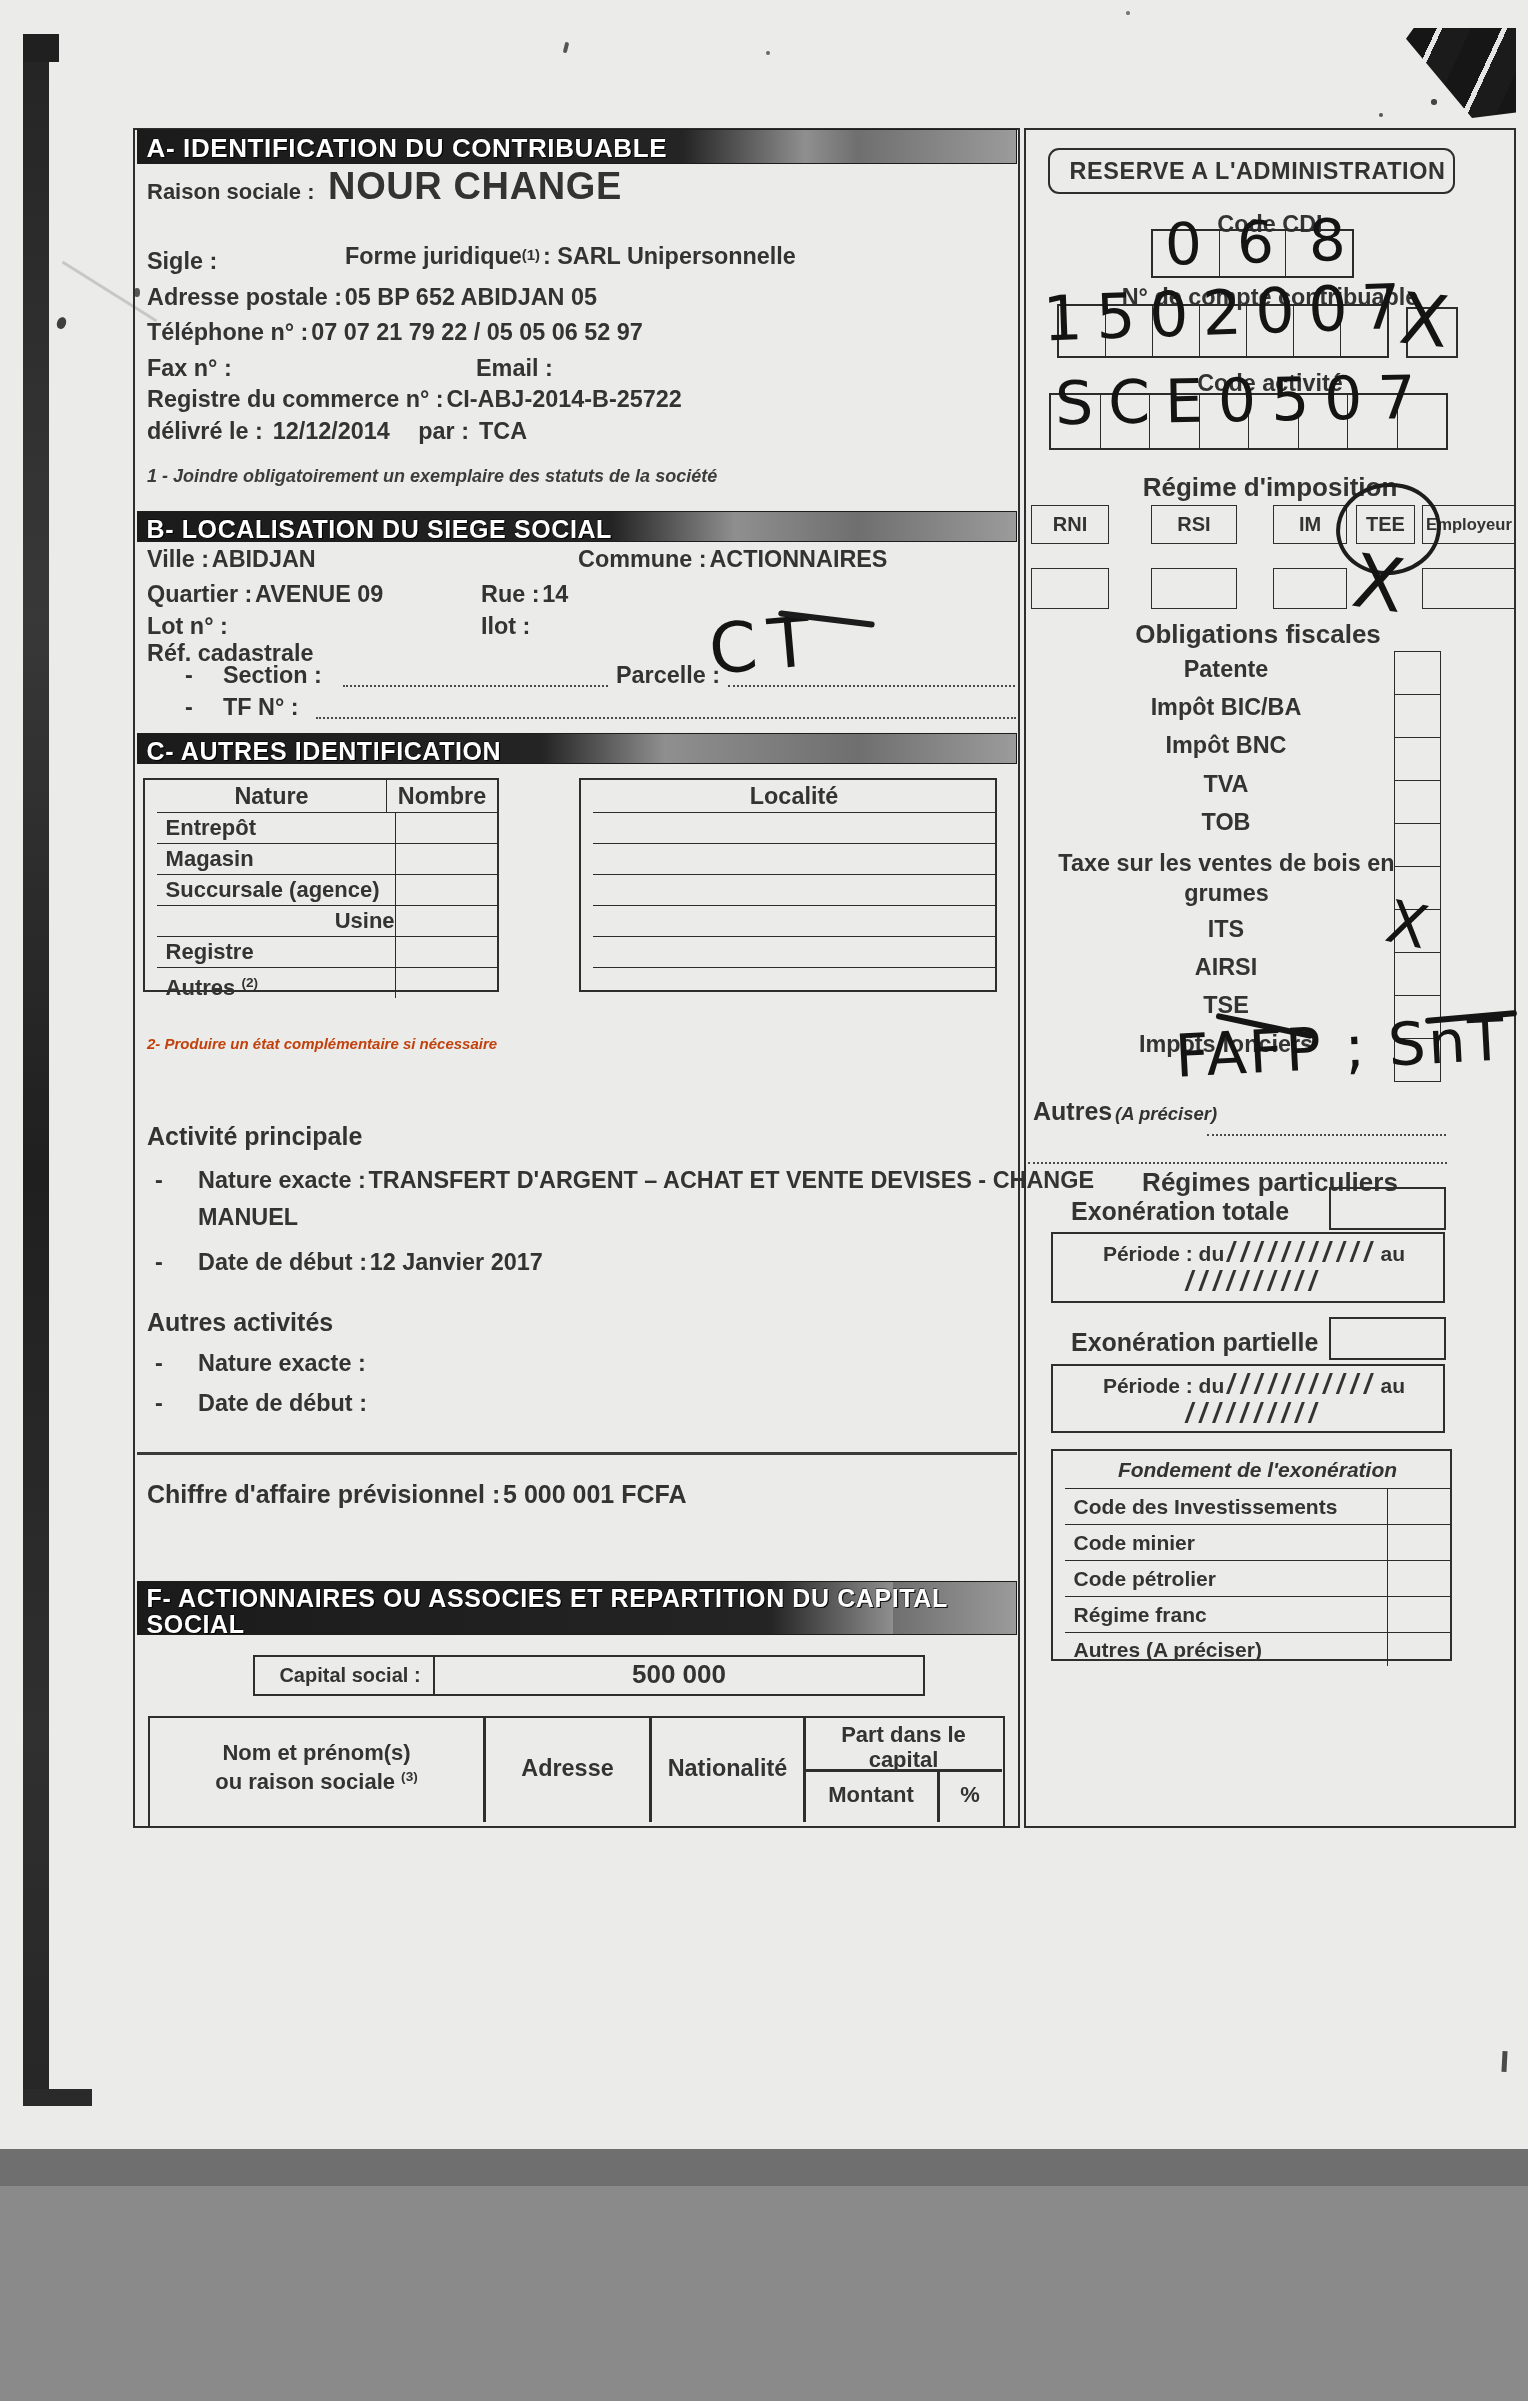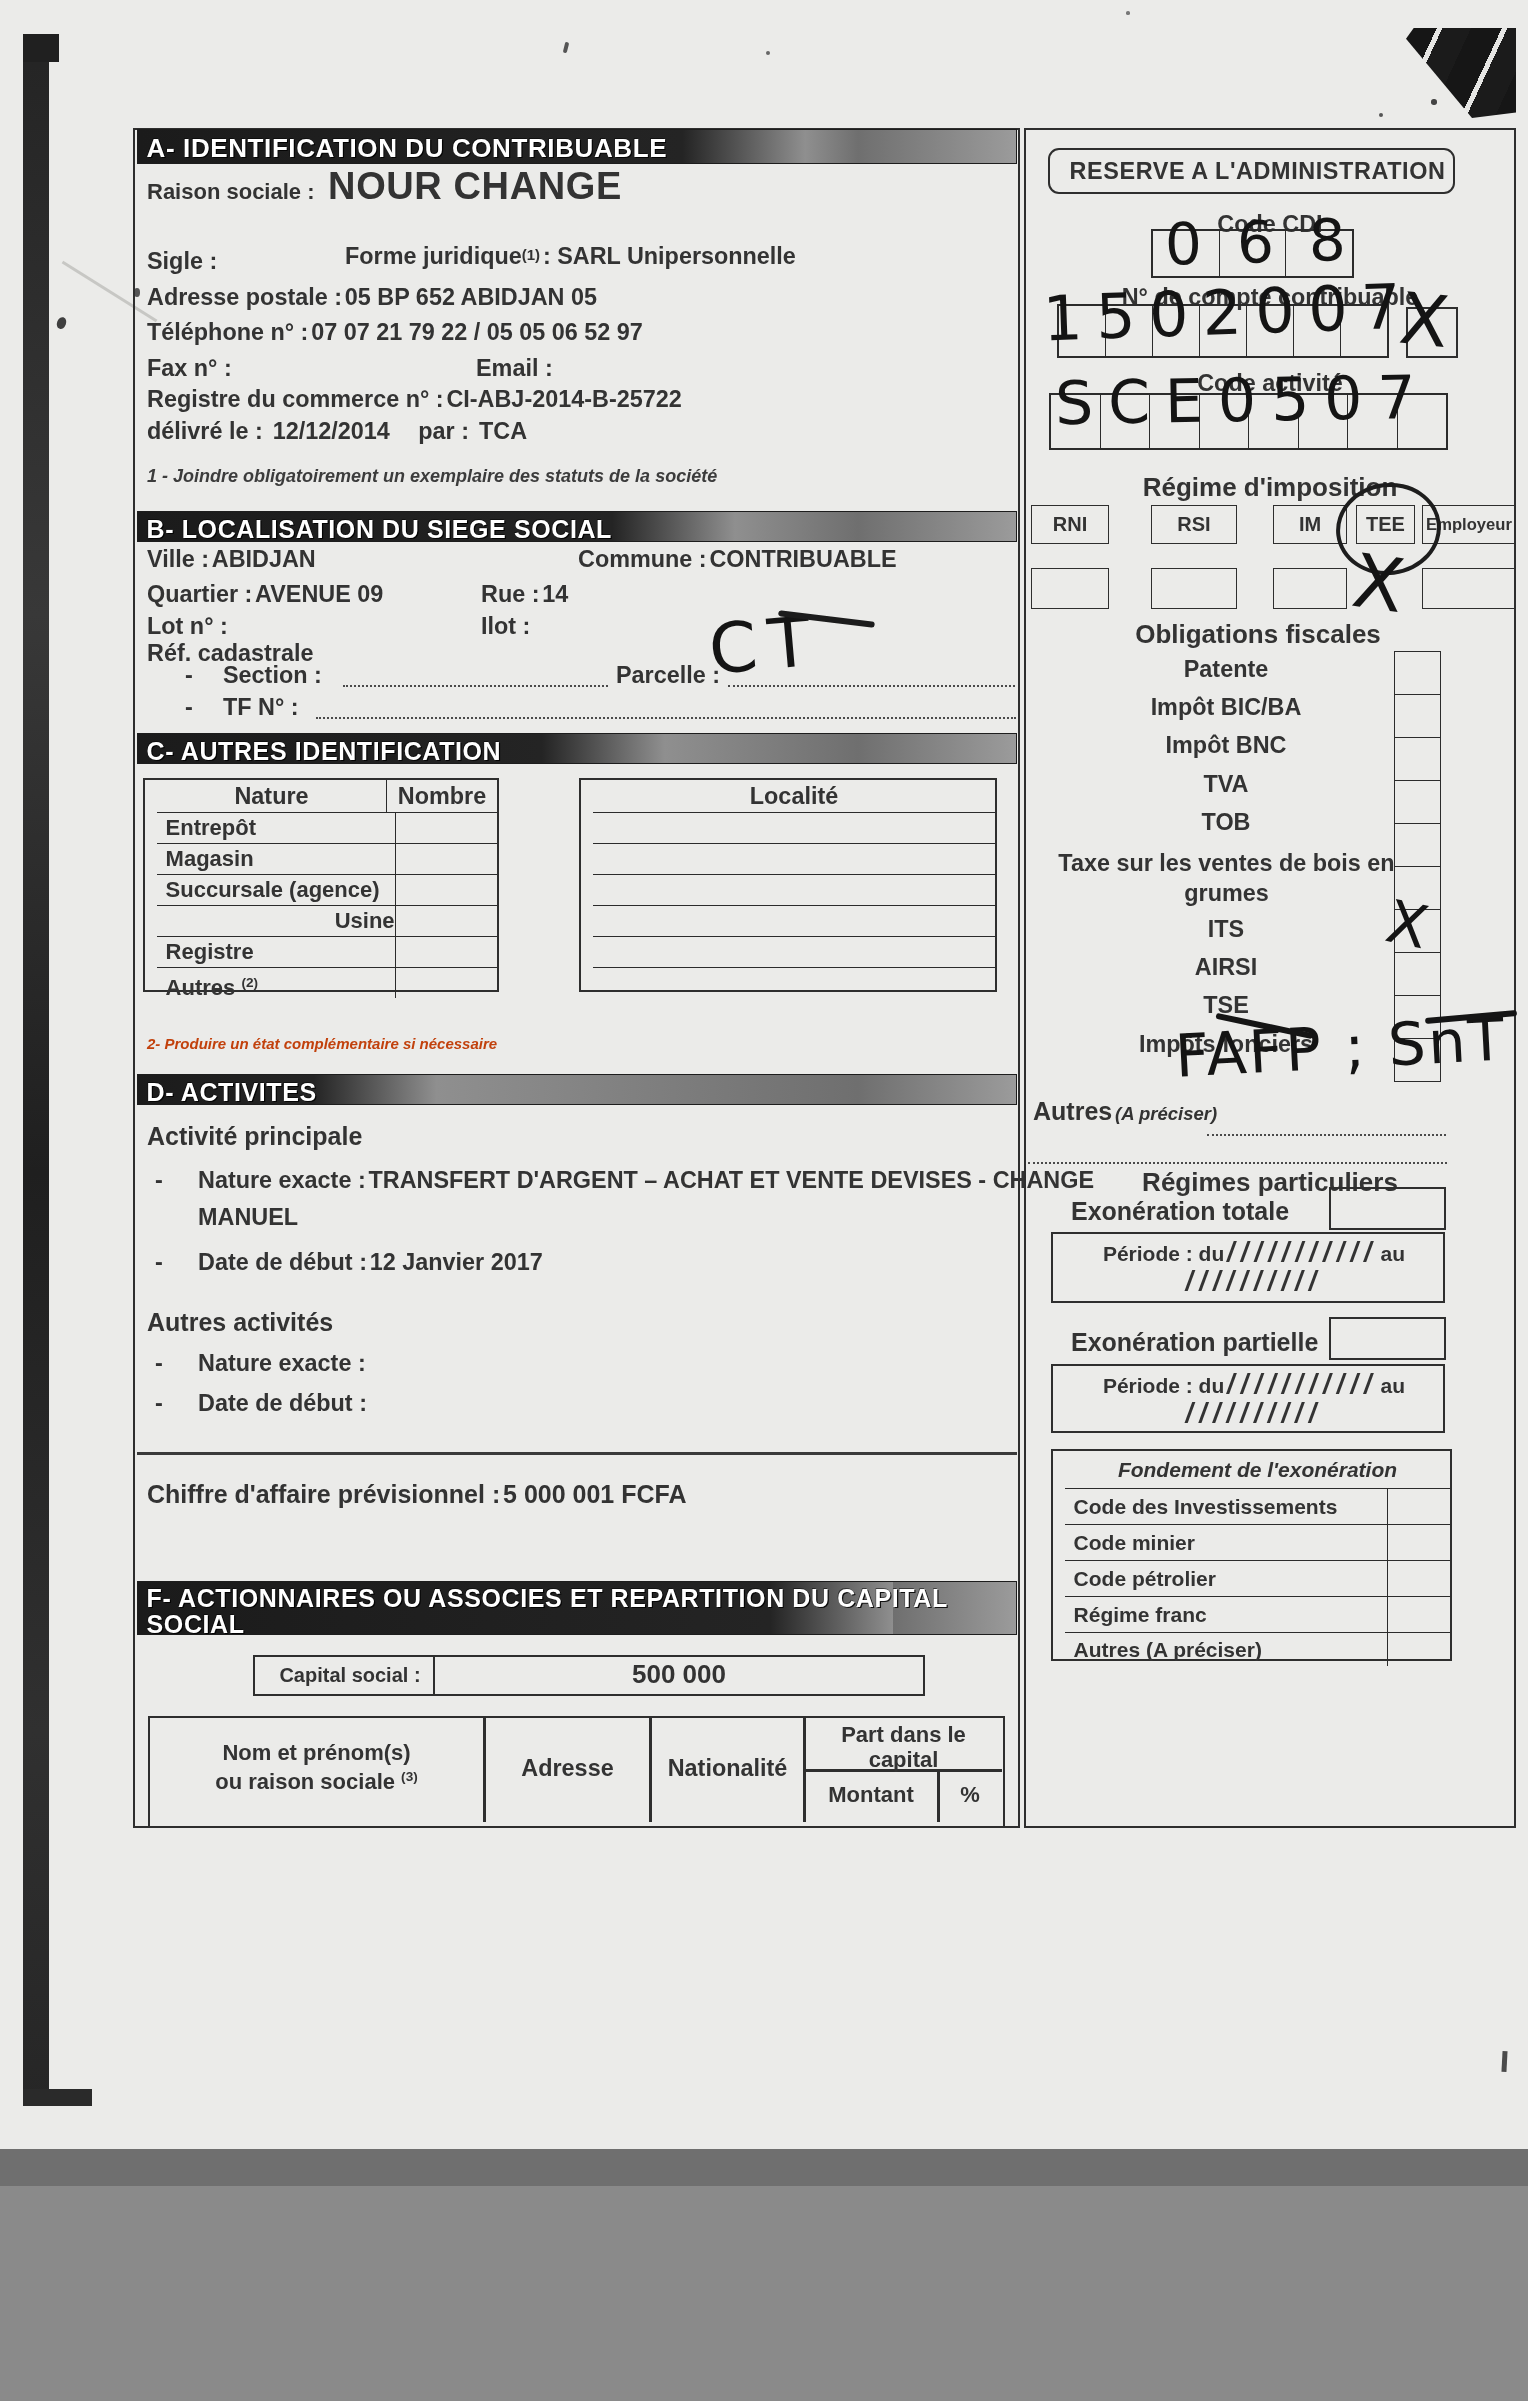--- a/index.html
+++ b/index.html
@@ -85,21 +85,21 @@
   <div class="abs lbl it" style="left:147px;top:467px;font-size:18px;color:#3c3c3c;">1 - Joindre obligatoirement un exemplaire des statuts de la société</div>
 
   <div class="abs bar" style="left:137px;top:511px;width:880px;height:31px;--ds:54%;font-size:25px;">B- LOCALISATION DU SIEGE SOCIAL</div>
 
   <div class="abs" style="left:147px;top:547px;">
     <span class="lbl" style="font-size:23.4px;">Ville :</span>
     <span class="lbl" style="font-size:23.4px;">ABIDJAN</span>
   </div>
   <div class="abs" style="left:578px;top:547px;">
     <span class="lbl" style="font-size:23.4px;">Commune :</span>
-    <span class="lbl" style="font-size:23.4px;">CONTRIBUABLE</span>
+    <span class="lbl" style="font-size:23.4px;">ACTIONNAIRES</span>
   </div>
   <div class="abs" style="left:147px;top:582px;">
     <span class="lbl" style="font-size:23.4px;">Quartier :</span>
     <span class="lbl" style="font-size:23.4px;">AVENUE 09</span>
   </div>
   <div class="abs" style="left:481px;top:582px;">
     <span class="lbl" style="font-size:23.4px;">Rue :</span>
     <span class="lbl" style="font-size:23.4px;">14</span>
   </div>
   <div class="abs lbl" style="left:147px;top:614px;font-size:23.4px;">Lot n° :</div>
@@ -157,21 +157,20 @@
     <div style="height:30px;border-bottom:1.8px solid #2b2b2b;"></div>
     <div style="height:30px;border-bottom:1.8px solid #2b2b2b;"></div>
     <div style="height:30px;border-bottom:1.8px solid #2b2b2b;"></div>
     <div style="height:30px;border-bottom:1.8px solid #2b2b2b;"></div>
     <div style="height:30px;border-bottom:1.8px solid #2b2b2b;"></div>
     <div style="height:30px;"></div>
   </div>
 
   <div class="abs lbl it" style="left:147px;top:1036px;font-size:15px;color:#c2410c;">2- Produire un état complémentaire si nécessaire</div>
 
-  <div class="abs bar" style="left:137px;top:1074px;width:880px;height:31px;--ds:20%;font-size:25px;">D- ACTIVITES</div>
 
   <div class="abs lbl" style="left:147px;top:1123px;font-size:25px;">Activité principale</div>
 
   <div class="abs lbl" style="left:155px;top:1168px;font-size:23.4px;">-</div>
   <div class="abs" style="left:198px;top:1168px;">
     <span class="lbl" style="font-size:23.4px;">Nature exacte :</span>
     <span class="lbl" style="font-size:23.4px;">TRANSFERT D'ARGENT – ACHAT ET VENTE DEVISES - CHANGE</span>
   </div>
   <div class="abs lbl" style="left:198px;top:1205px;font-size:23.4px;">MANUEL</div>
 

